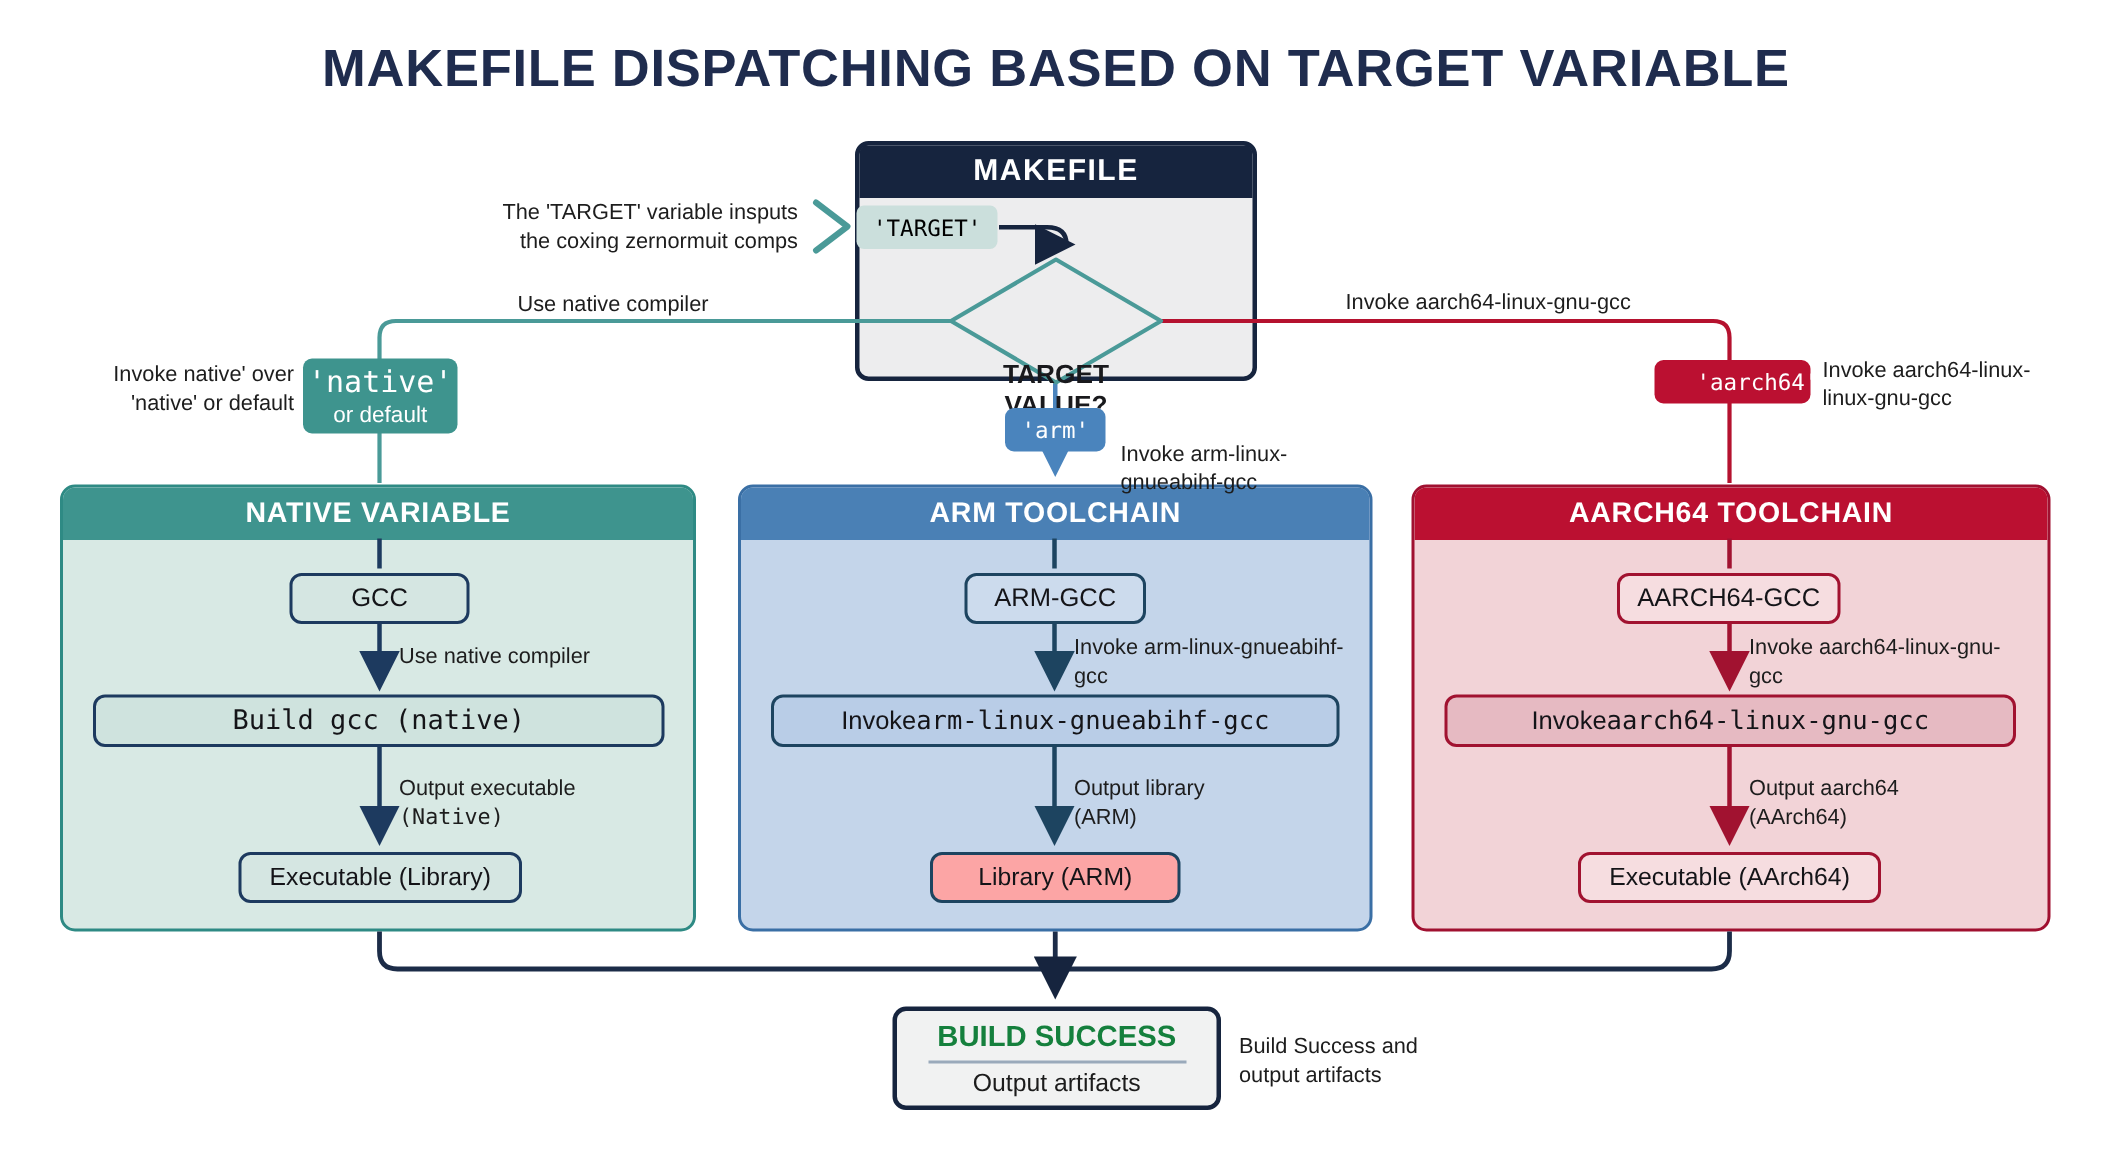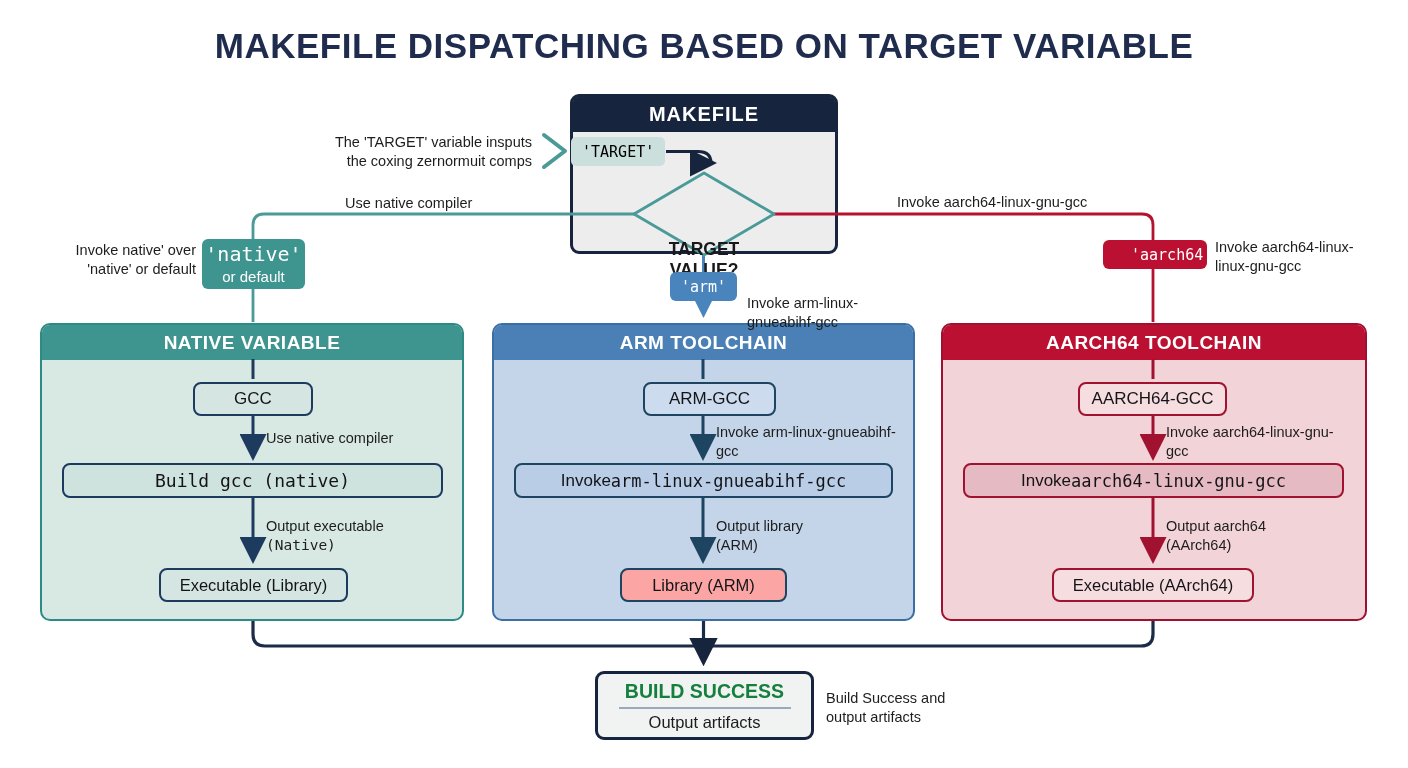--- a/index.html
+++ b/index.html
@@ -178,21 +178,21 @@
 
   <div class="node b-navy" style="left:193px; top:382px; width:120px; height:34px; background:#d5e6e2;">GCC</div>
   <div class="lbl" style="left:266px; top:429px;">Use native compiler</div>
   <div class="node b-navy mono" style="left:62px; top:463px; width:381px; height:35px; background:#cfe3de; font-size:18px;">Build gcc (native)</div>
   <div class="lbl" style="left:266px; top:517px;">
     <span>Output executable</span>
     <span class="mono">(Native)</span>
   </div>
   <div class="node b-navy" style="left:159px; top:568px; width:189px; height:34px; background:#d5e6e2; font-size:16.5px;">Executable (Library)</div>
 
-  <div class="node b-blue" style="left:643px; top:382px; width:133px; height:34px; background:#ccdbed;">ARM-GCC</div>
+  <div class="node b-blue" style="left:643px; top:382px; width:121px; height:34px; background:#ccdbed;">ARM-GCC</div>
   <div class="lbl" style="left:716px; top:423px;">
     <span>Invoke arm-linux-gnueabihf-</span>
     <span>gcc</span>
   </div>
   <div class="node b-blue" style="left:514px; top:463px; width:379px; height:35px; background:#b9cde7; font-size:17px;">
     <span>Invoke </span>
     <span class="mono">arm-linux-gnueabihf-gcc</span>
   </div>
   <div class="lbl" style="left:716px; top:517px;">
     <span>Output library</span>

